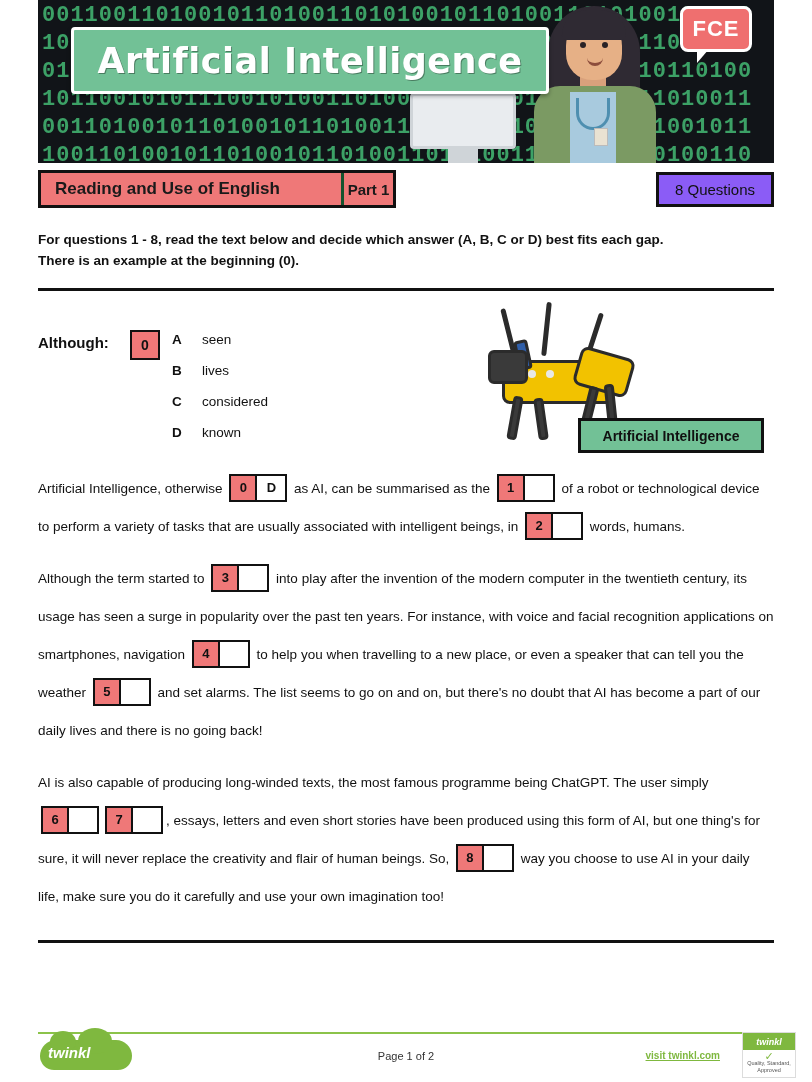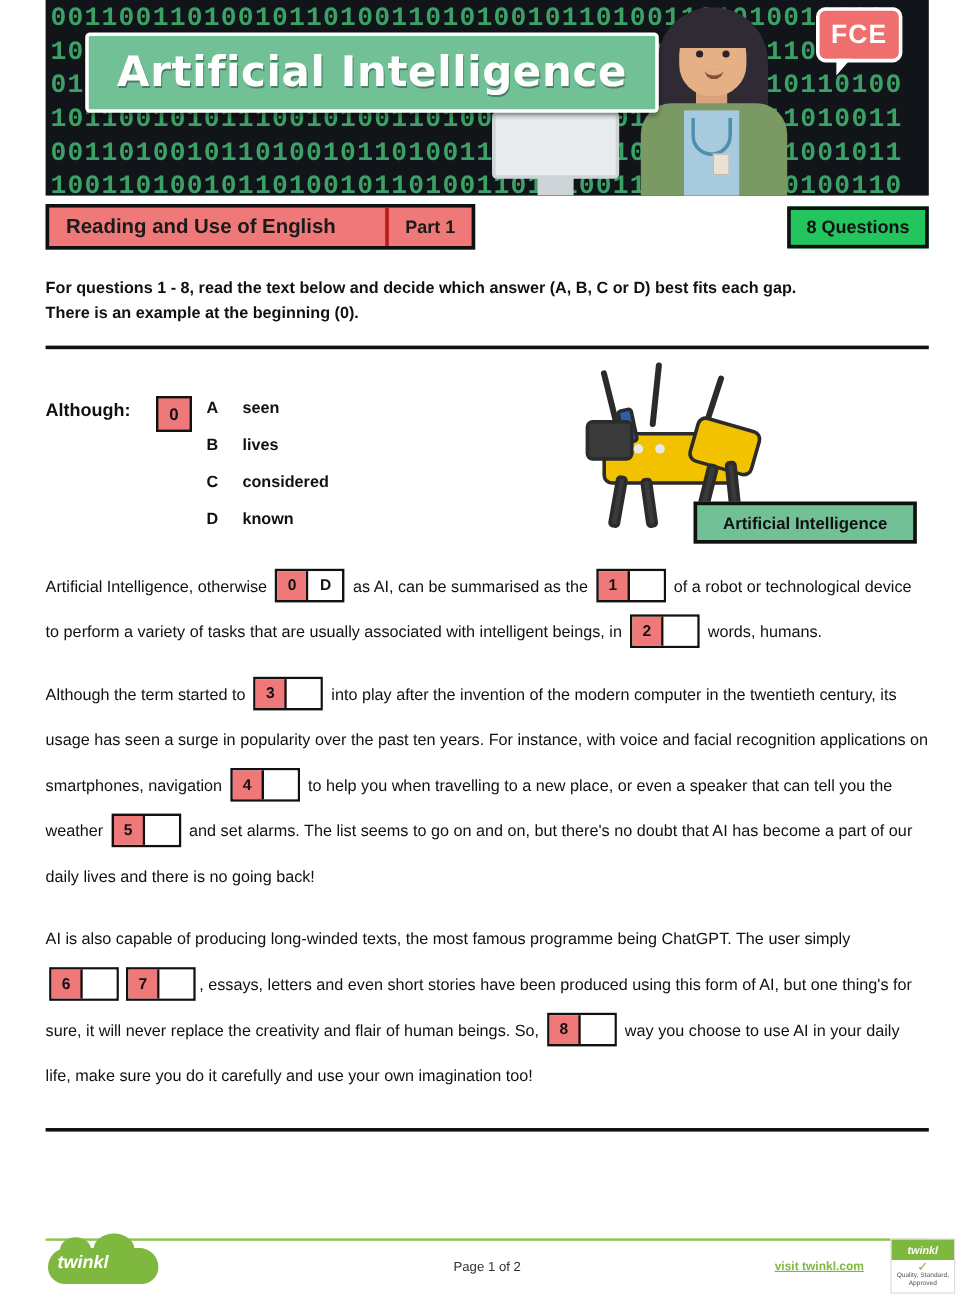--- a/index.html
+++ b/index.html
@@ -111,33 +111,33 @@
     align-items: stretch;
     gap: 33px;
   }
   .sec-title {
     flex: 1;
     display: flex; align-items: center;
     padding-left: 14px;
     font-size: 17px; font-weight: 700; color: #1a1a1a;
   }
   .sec-part {
-    width: 72px;
-    border-left: 3px solid #b91c1c;
+    width: 52px;
+    border-left: 3px solid #14532d;
     display: flex; align-items: center; justify-content: center;
     font-size: 15px; font-weight: 700; color: #1a1a1a;
   }
   .qcount {
     position: absolute;
     right: 38px; top: 172px;
     width: 118px; height: 35px;
-    background: #22c55e;
+    background: #8b5cf6;
     border: 3px solid #111;
     display: flex; align-items: center; justify-content: center;
-    font-size: 15px; font-weight: 700; color: #111;
+    font-size: 15px; font-weight: 400; color: #111;
   }
 
   
   .instructions {
     position: absolute;
     left: 38px; top: 229px;
     width: 712px;
     font-size: 13.5px;
     font-weight: 700;
     line-height: 21px;
@@ -162,21 +162,21 @@
     position: absolute; left: 130px; top: 330px;
     width: 30px; height: 30px;
     background: #ef7878;
     border: 2px solid #111;
     display: flex; align-items: center; justify-content: center;
     font-size: 14px; font-weight: 700; color: #111;
   }
   .opts { position: absolute; left: 172px; top: 332px; }
   .opt { display: flex; align-items: baseline; height: 31px; font-size: 13.5px; }
   .opt .letter { width: 30px; font-weight: 700; }
-  .opt .word { font-weight: 700; }
+  .opt .word { font-weight: 400; }
 
   
   .robot { position: absolute; left: 480px; top: 300px; width: 180px; height: 155px; }
   .r-body { position:absolute; left: 22px; top: 60px; width: 112px; height: 44px; background:#f2c200; border: 3px solid #2b2b2b; border-radius: 8px; }
   .r-body2 { position:absolute; left: 96px; top: 52px; width: 56px; height: 40px; background:#f2c200; border: 3px solid #2b2b2b; border-radius: 8px; transform: rotate(16deg); }
   .r-head { position:absolute; left: 8px; top: 50px; width: 40px; height: 34px; background:#3a3a3a; border: 3px solid #2b2b2b; border-radius: 6px; }
   .r-ant { position:absolute; width: 5px; background:#2b2b2b; border-radius: 3px; }
   .r-ant.a1 { left: 26px; top: 8px; height: 48px; transform: rotate(-14deg); }
   .r-ant.a2 { left: 64px; top: 2px; height: 54px; transform: rotate(6deg); }
   .r-ant.a3 { left: 112px; top: 12px; height: 46px; transform: rotate(18deg); }

